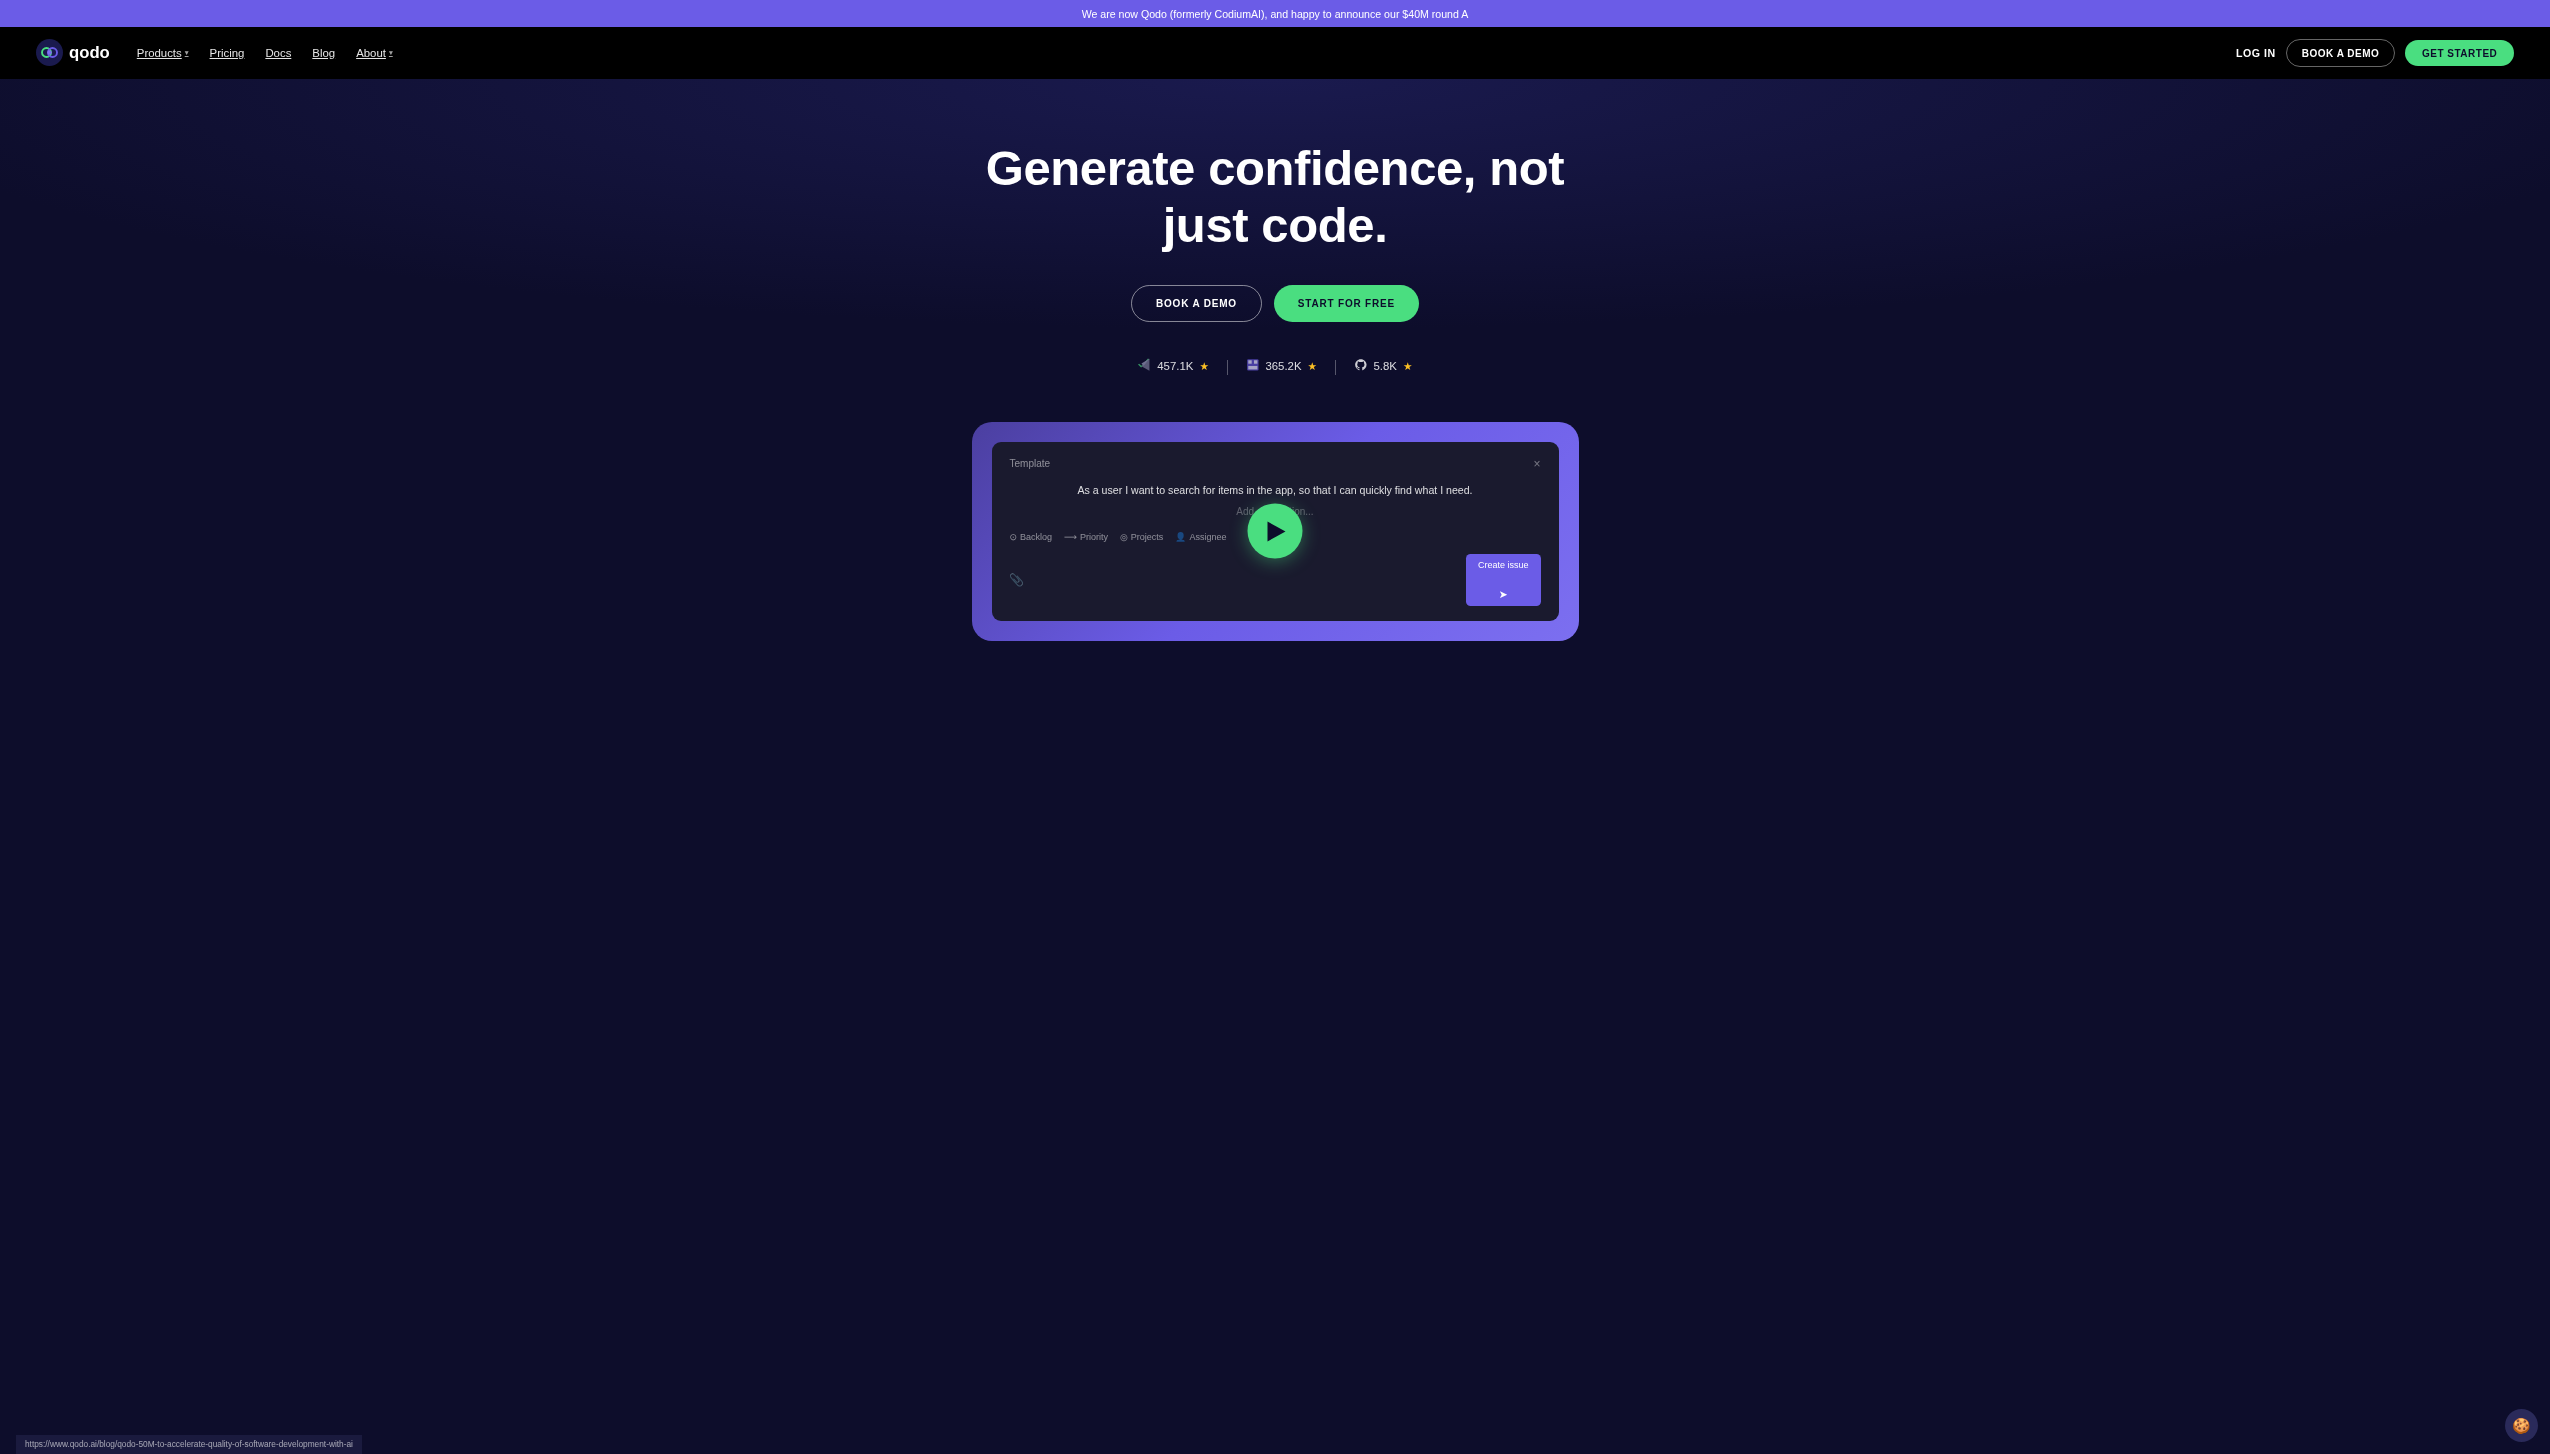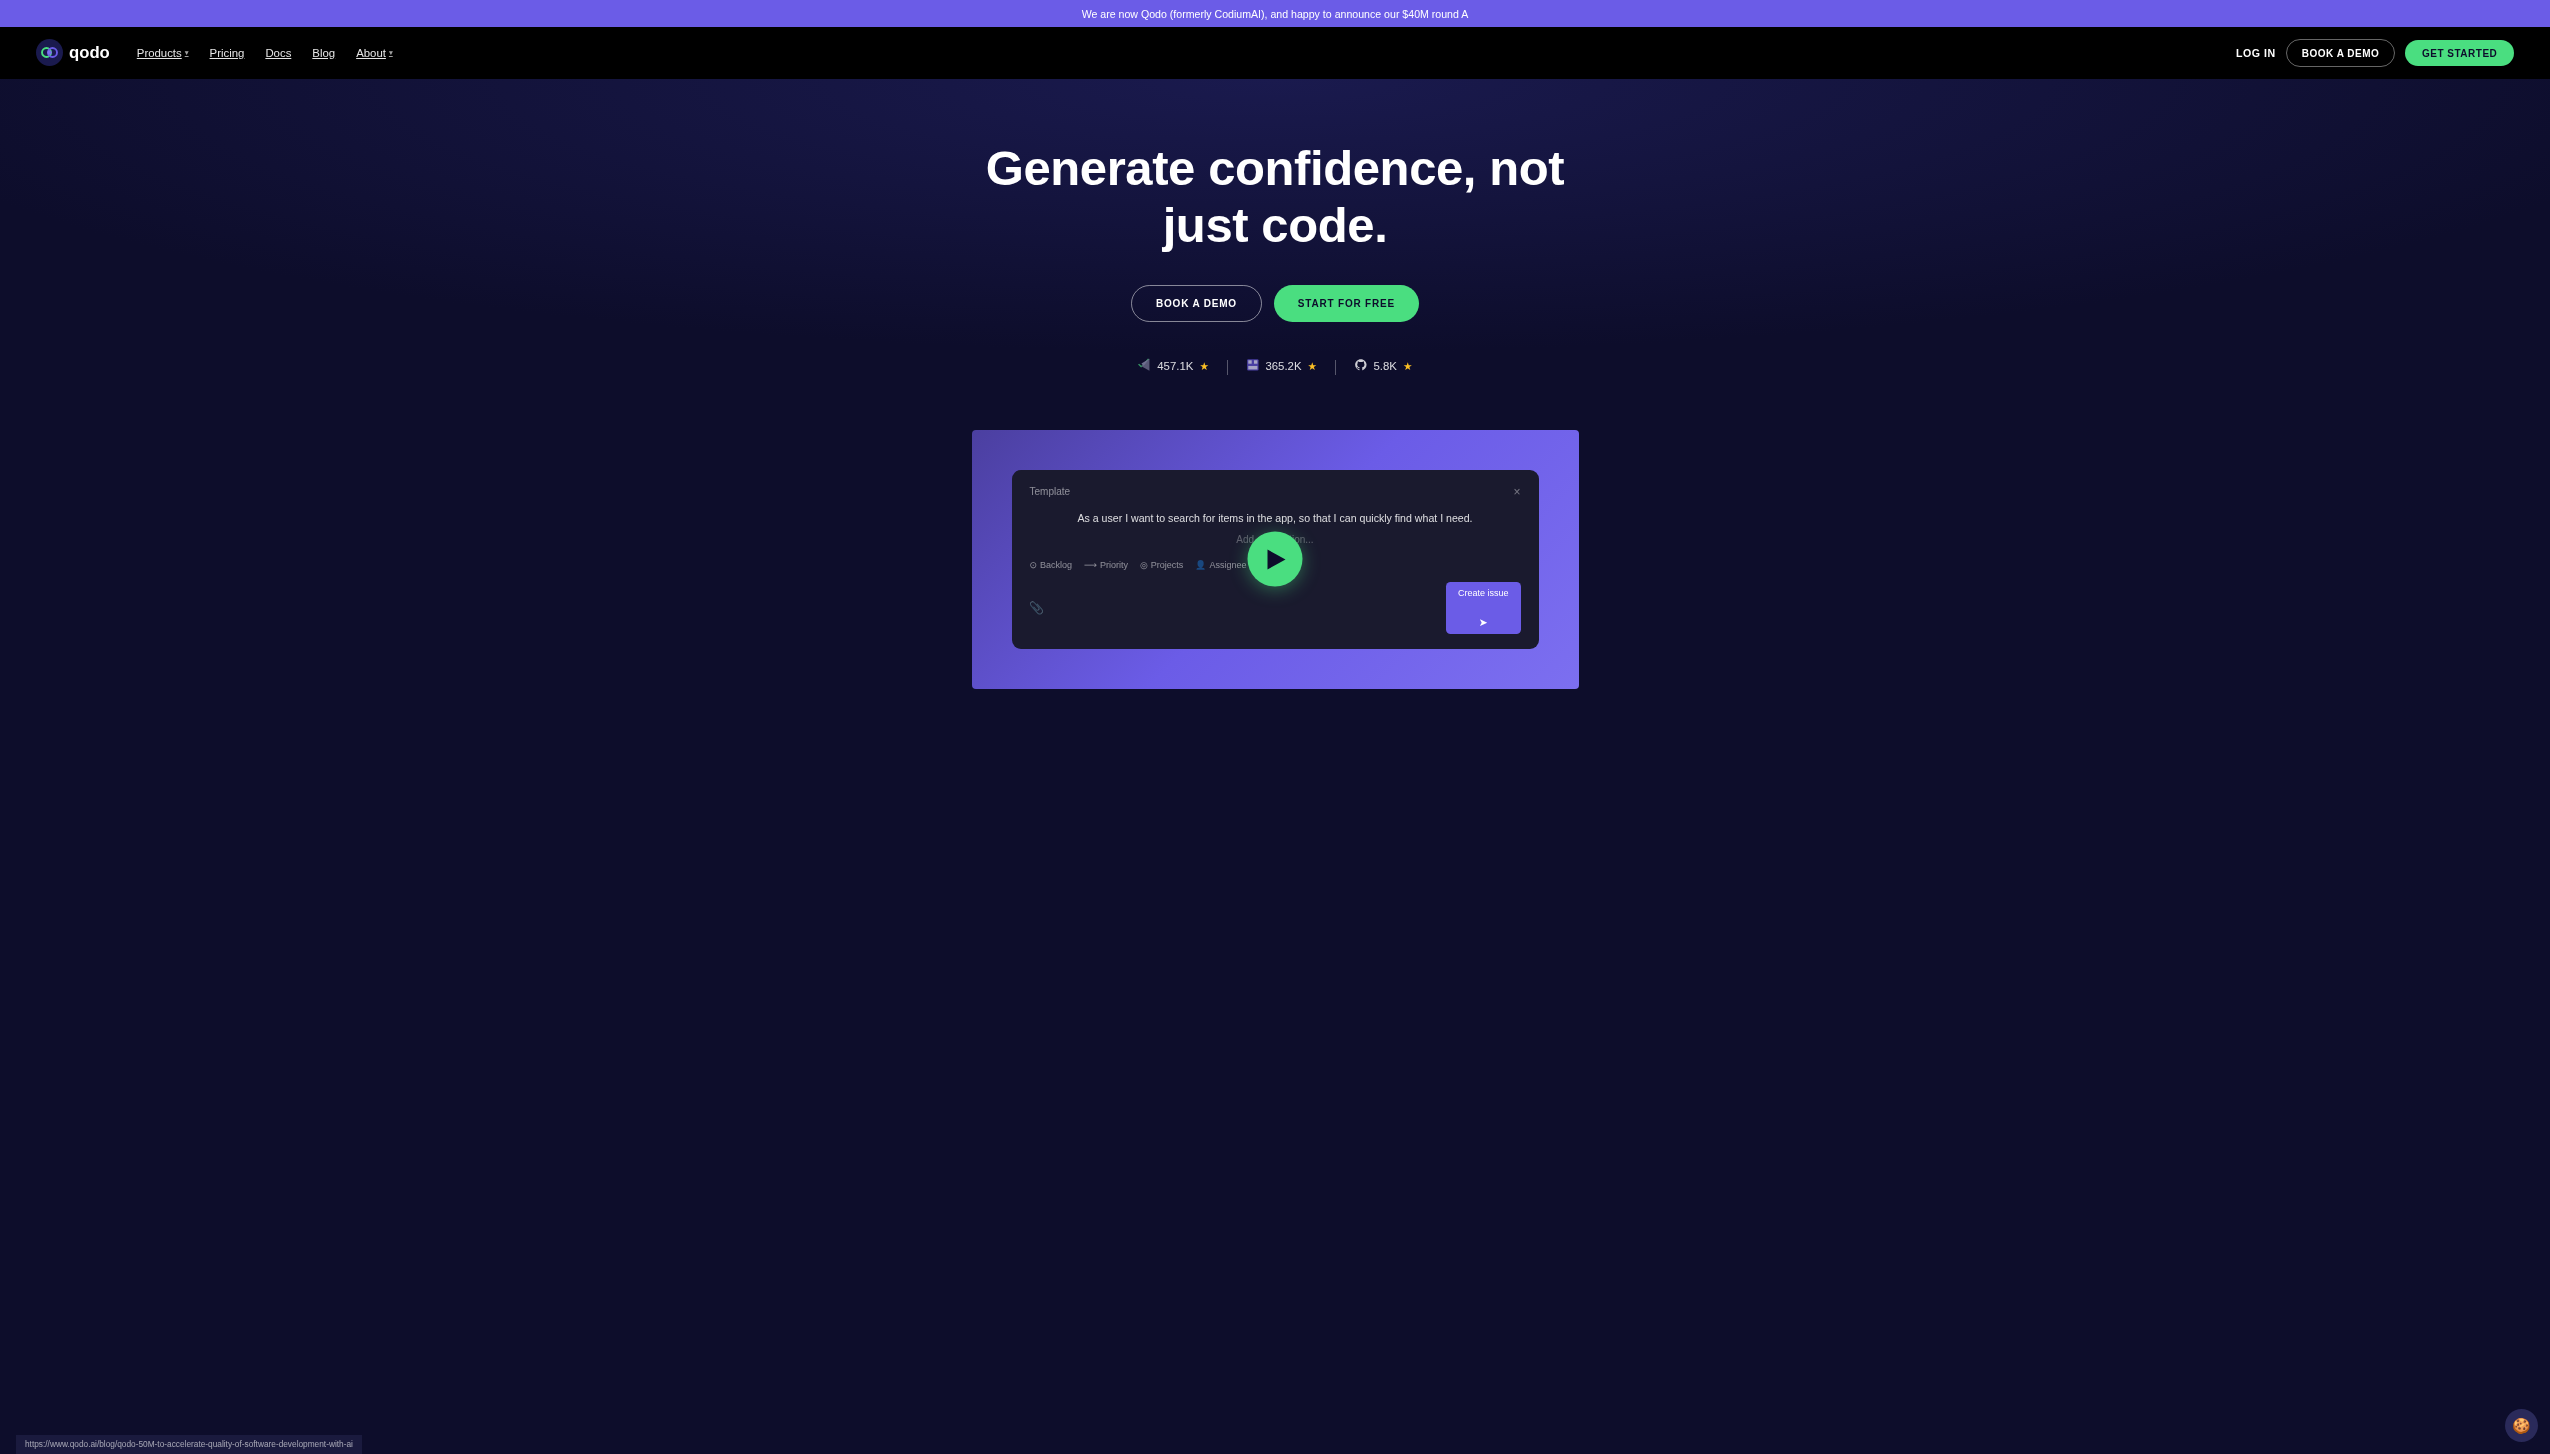--- a/index.html
+++ b/index.html
@@ -207,24 +207,24 @@
 
     .star {
       color: #fbbf24;
       font-size: 10.6px;
     }
 
     
     .preview-container {
       width: 100%;
       max-width: 607px;
-      margin: 12px auto;
+      margin: 4px auto;
       background: linear-gradient(135deg, #4b3fa0 0%, #6b5ce7 50%, #7c6ff0 100%);
-      border-radius: 4px;
-      padding: 40px;
+      border-radius: 20px;
+      padding: 20px;
       position: relative;
     }
 
     .app-mockup {
       background: #1a1a2e;
       border-radius: 9px;
       padding: 15px 18px;
       position: relative;
       min-height: 167px;
     }

